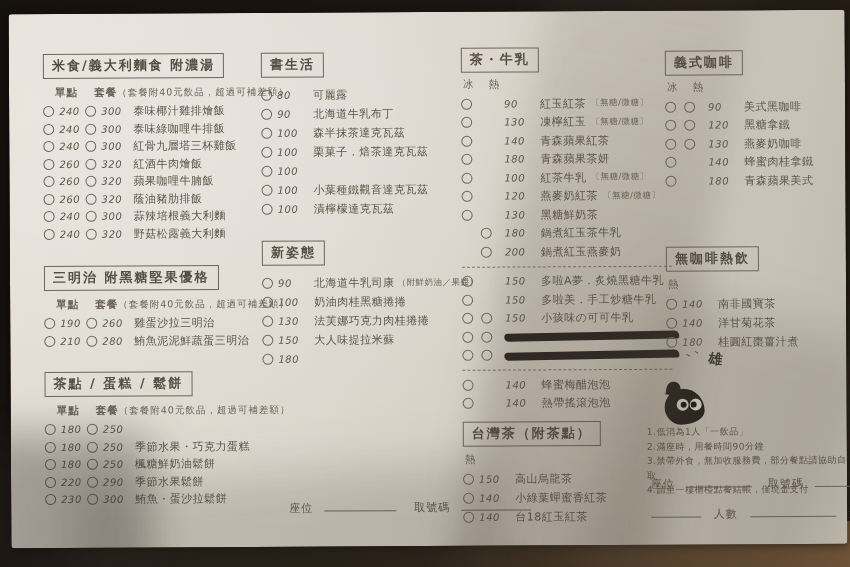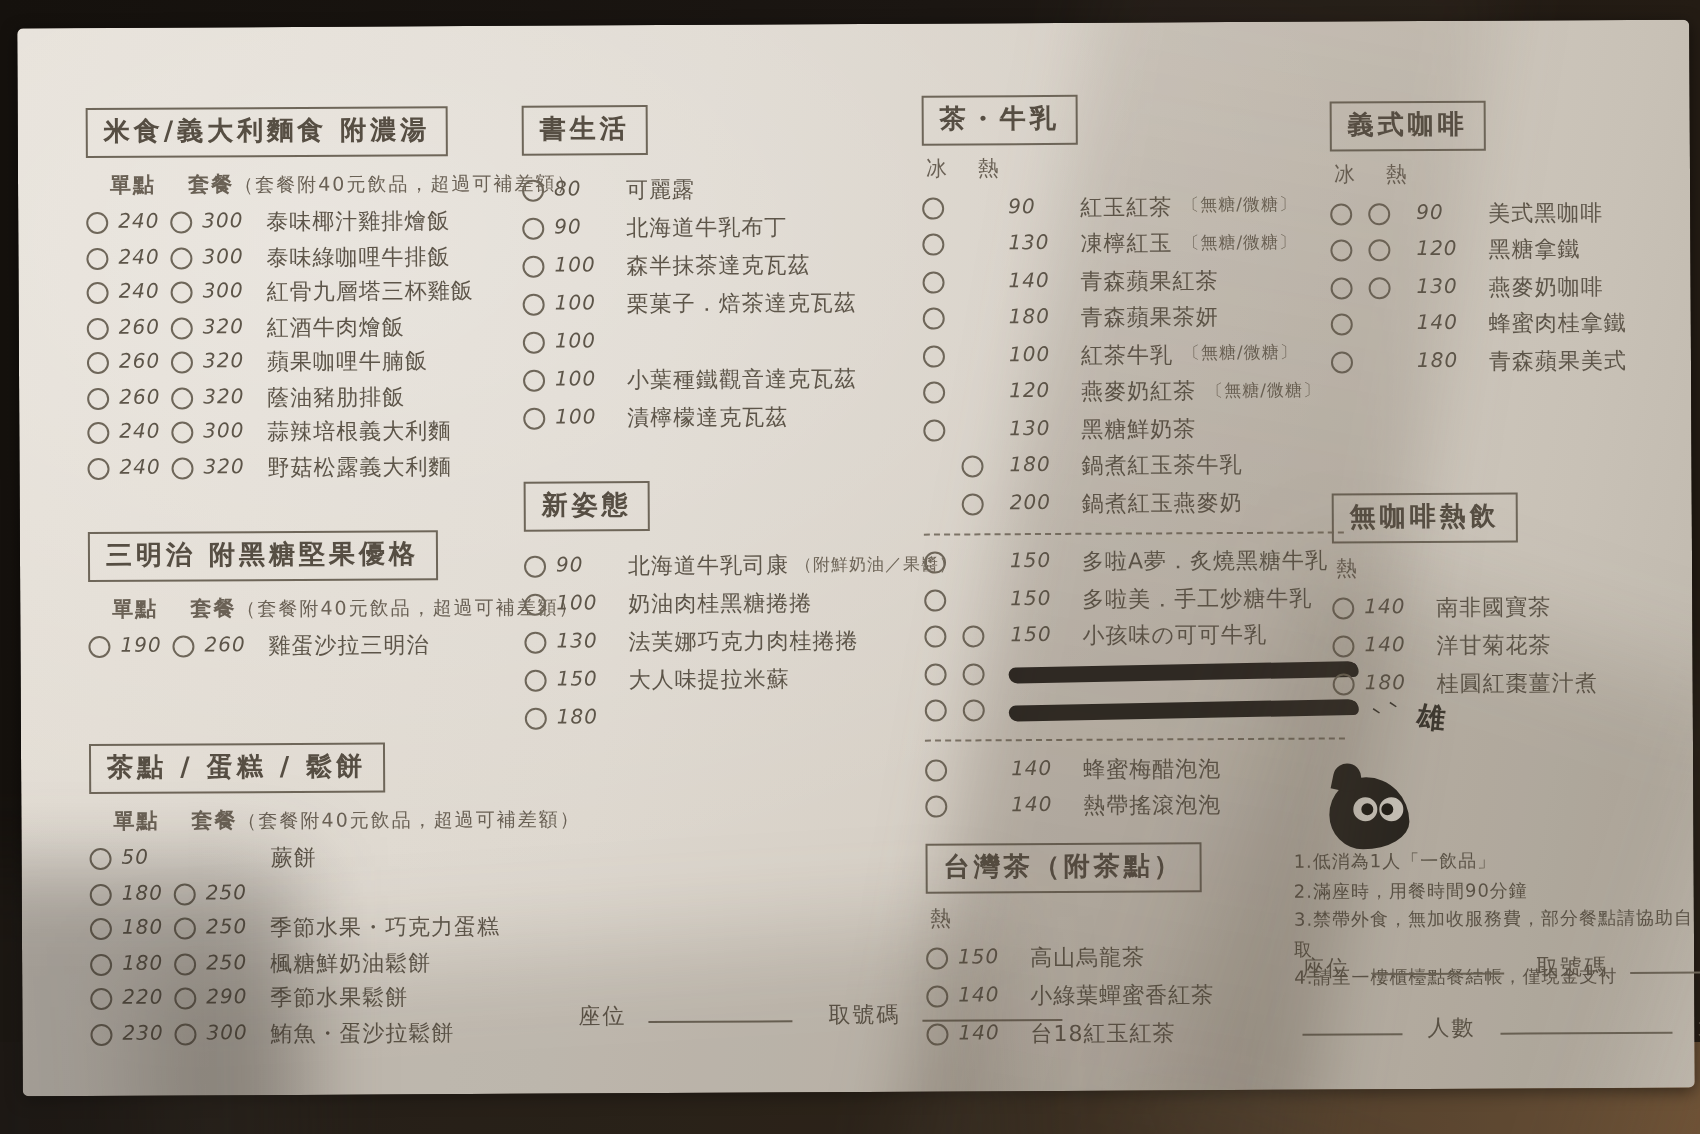--- a/index.html
+++ b/index.html
@@ -124,31 +124,31 @@
       <div class="sec" id="sec-sandwich" style="top:212px;">
           <div><span class="title-box">三明治 附黑糖堅果優格</span></div>
           <div class="hdr-line"><span class="lab">單點</span>&nbsp;&nbsp;&nbsp;&nbsp;<span class="lab">套餐</span><span>（套餐附40元飲品，超過可補差額）</span></div>
           <div class="row">
             <span class="circ"></span>
             <span class="price">190</span>
             <span class="circ"></span>
             <span class="price">260</span>
             <span class="name">雞蛋沙拉三明治</span>
           </div>
+          <div class="row">
+            <span class="circ"></span>
+            <span class="price">210</span>
+            <span class="circ"></span>
+            <span class="price">280</span>
+            <span class="name">鮪魚泥泥鮮蔬蛋三明治</span>
+          </div>
         </div>
       <div class="sec" id="sec-snacks" style="top:318px;">
           <div><span class="title-box">茶點 / 蛋糕 / 鬆餅</span></div>
           <div class="hdr-line"><span class="lab">單點</span>&nbsp;&nbsp;&nbsp;&nbsp;<span class="lab">套餐</span><span>（套餐附40元飲品，超過可補差額）</span></div>
-          <div class="row">
-            <span class="circ"></span>
-            <span class="price">50</span>
-            <span style="width: 11.6px; display: inline-block;"></span>
-            <span class="price"></span>
-            <span class="name">蕨餅</span>
-          </div>
           <div class="row">
             <span class="circ"></span>
             <span class="price">180</span>
             <span class="circ"></span>
             <span class="price">250</span>
           </div>
           <div class="row">
             <span class="circ"></span>
             <span class="price">180</span>
             <span class="circ"></span>

